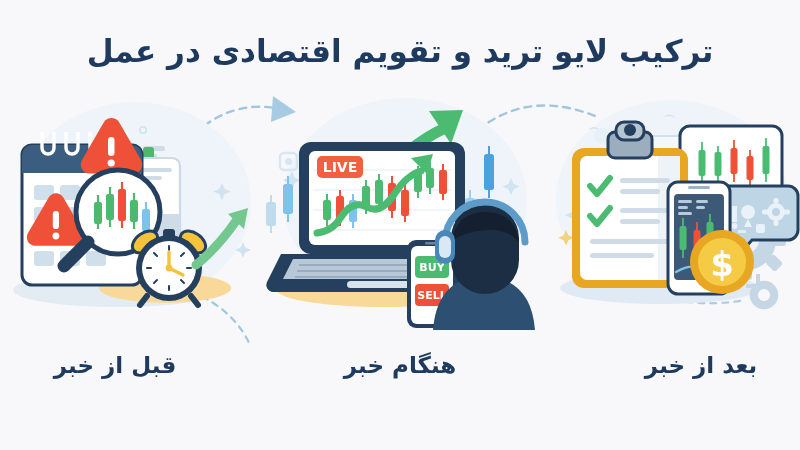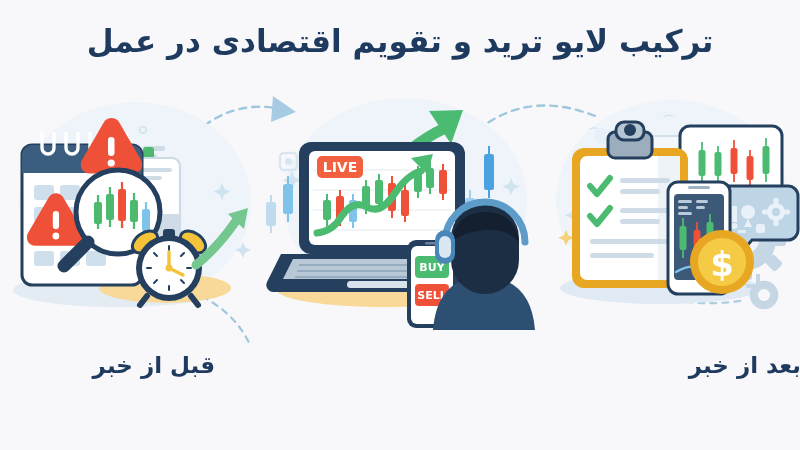--- a/index.html
+++ b/index.html
@@ -5,33 +5,33 @@
 <style>
   html,body{margin:0;padding:0;}
   body{
     width:800px;height:450px;overflow:hidden;
     background:#f8f8fa;
     font-family:"DejaVu Sans","Liberation Sans",sans-serif;
     position:relative;
   }
   .stage{position:absolute;inset:0;width:800px;height:450px;}
   .title{
-    position:absolute;top:22px;left:0;width:800px;
+    position:absolute;top:32px;left:0;width:800px;
     text-align:center;
     font-size:31px;font-weight:bold;
     color:#1e3a5f;
     letter-spacing:0px;
     direction:rtl;
     line-height:1.25;
   }
   .panel-label{
     position:absolute;
     font-size:23px;font-weight:bold;
     color:#1e3a5f;
-    direction:rtl;text-align:right;
+    direction:rtl;text-align:center;
     white-space:nowrap;
   }
   #label-before{top:352px;left:15px;width:200px;}
   #label-during{top:352px;left:300px;width:200px;}
   #label-after{top:352px;left:601px;width:200px;}
   svg{display:block;}
   .art{position:absolute;top:90px;}
   #art-before{left:0px;}
   #art-during{left:255px;}
   #art-after{left:550px;}
@@ -493,15 +493,16 @@
 
     <g>
       <circle cx="172" cy="172" r="32" fill="#e8a723"></circle>
       <circle cx="172" cy="172" r="25" fill="#f5cb46"></circle>
       <circle cx="172" cy="172" r="25" fill="none" stroke="#e8a723" stroke-width="2"></circle>
       <text x="172" y="186" text-anchor="middle" font-family="'DejaVu Sans','Liberation Sans',sans-serif" font-size="34" font-weight="bold" fill="#ffffff">$</text>
     </g>
   </svg>
 
   <div class="panel-label" id="label-before">قبل از خبر</div>
+  <div class="panel-label" id="label-during">هنگام خبر</div>
   <div class="panel-label" id="label-after">بعد از خبر</div>
 
 </div>
 
 </body></html>

